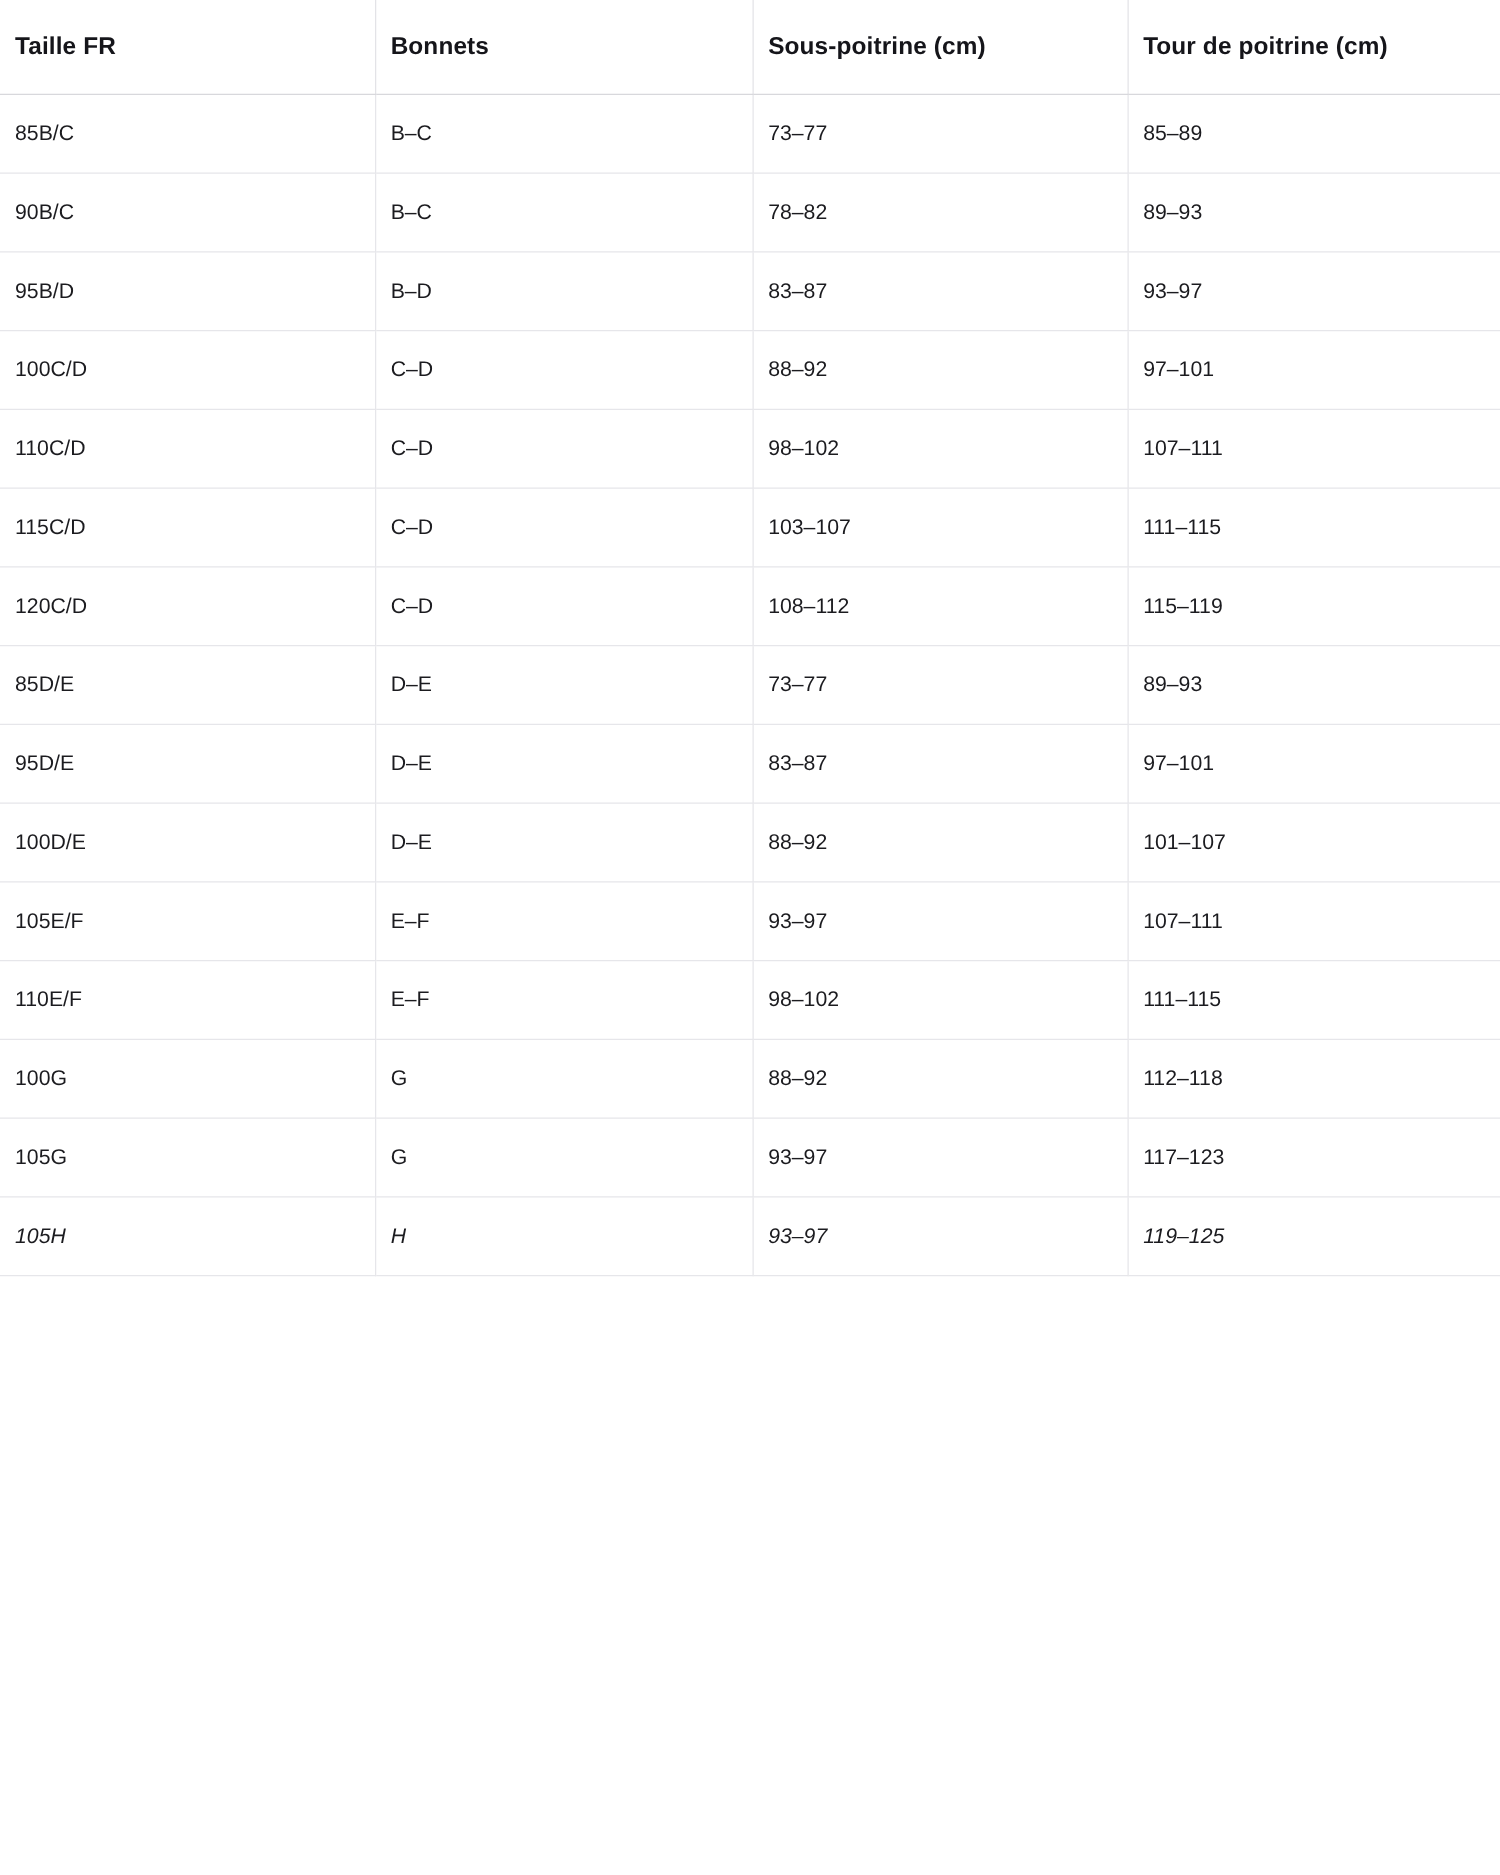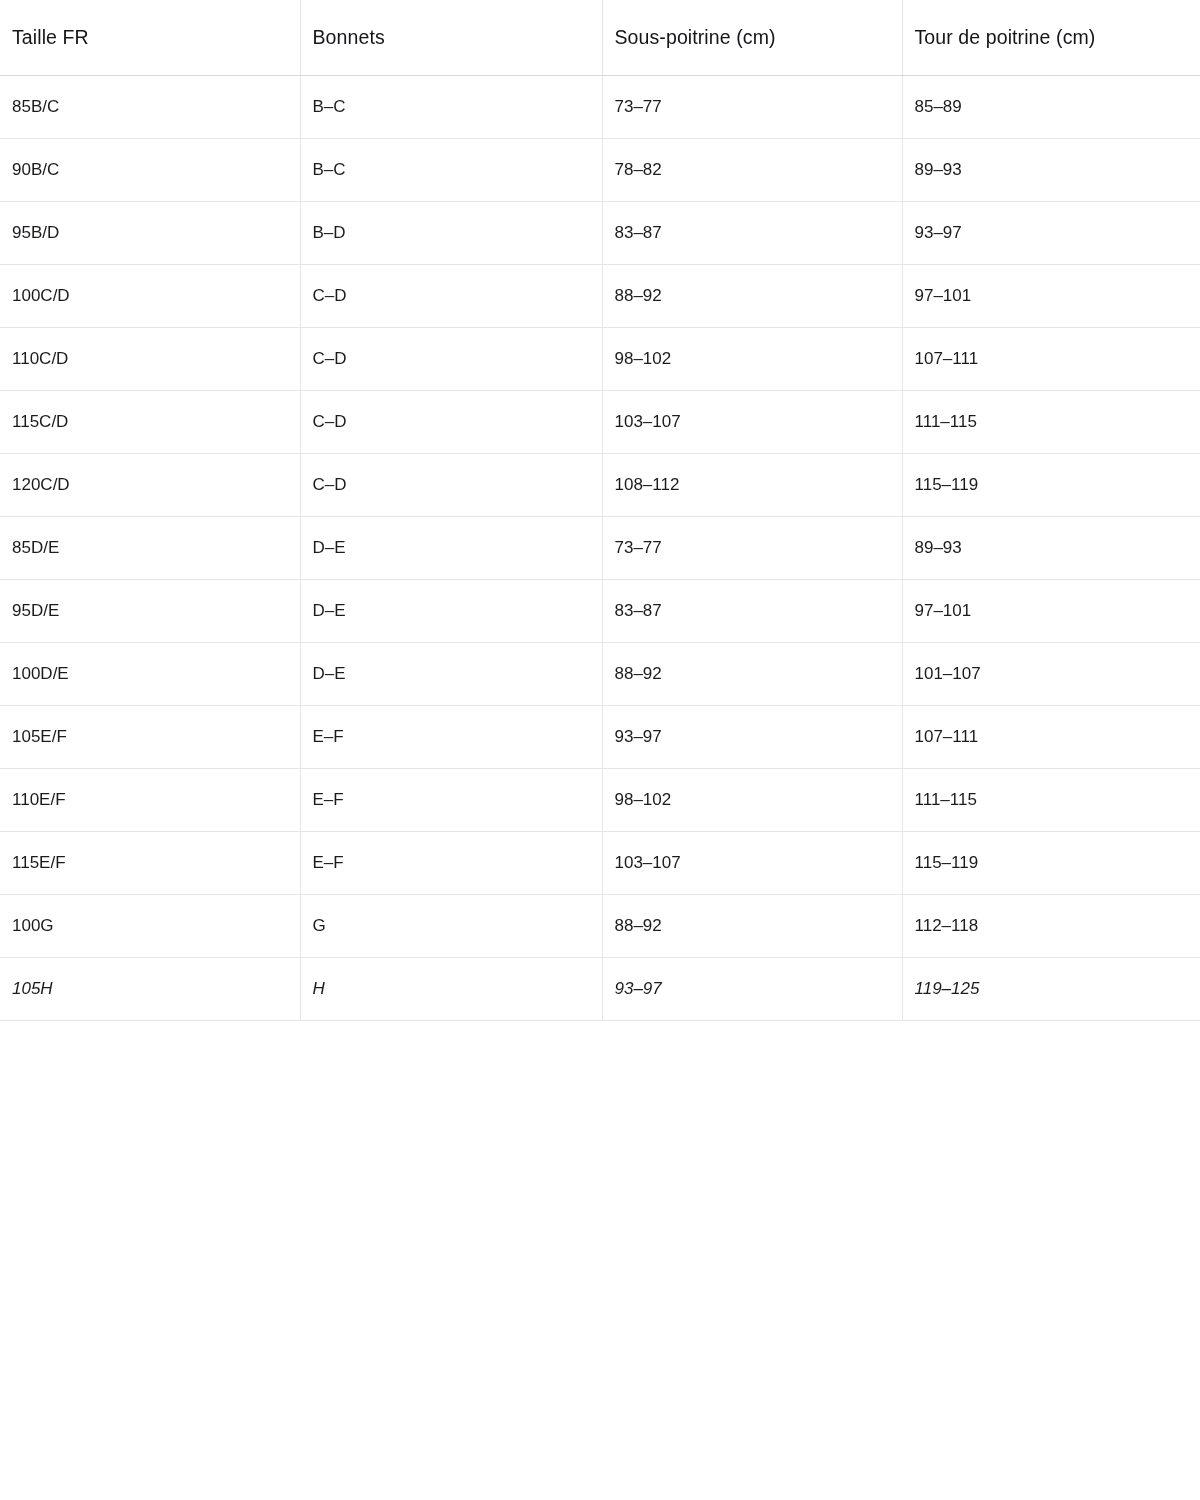--- a/index.html
+++ b/index.html
@@ -25,21 +25,21 @@
     table-layout: fixed;
   }
   table.size-table col.c0 { width: 300px; }
   table.size-table col.c1 { width: 302px; }
   table.size-table col.c2 { width: 300px; }
   table.size-table col.c3 { width: 298px; }
 
   table.size-table thead th {
     text-align: left;
     font-size: 19.5px;
-    font-weight: normal;
+    font-weight: bold;
     color: #15151a;
     padding: 26px 0 26px 12px;
     border-bottom: 1px solid #d8d8dc;
     border-right: 1px solid #e3e3e7;
     vertical-align: middle;
     letter-spacing: 0.1px;
   }
   table.size-table thead th:last-child {
     border-right: none;
   }
@@ -147,30 +147,30 @@
           <td>93–97</td>
           <td>107–111</td>
         </tr>
         <tr>
           <td>110E/F</td>
           <td>E–F</td>
           <td>98–102</td>
           <td>111–115</td>
         </tr>
         <tr>
-          <td>115E/F</td>
-          <td>E–F</td>
-          <td>103–107</td>
-          <td>115–119</td>
-        </tr>
-        <tr>
           <td>100G</td>
           <td>G</td>
           <td>88–92</td>
           <td>112–118</td>
+        </tr>
+        <tr>
+          <td>105G</td>
+          <td>G</td>
+          <td>93–97</td>
+          <td>117–123</td>
         </tr>
         <tr>
           <td>105H</td>
           <td>H</td>
           <td>93–97</td>
           <td>119–125</td>
         </tr>
       </tbody>
   </table>
 </div>

